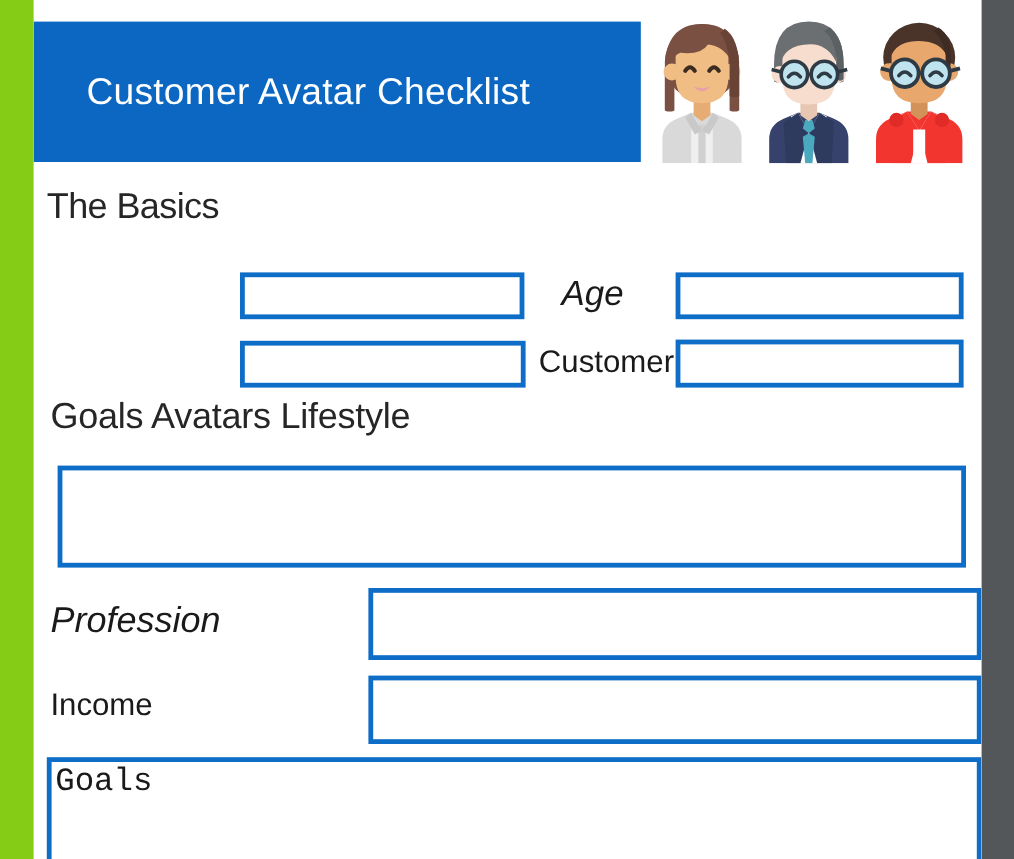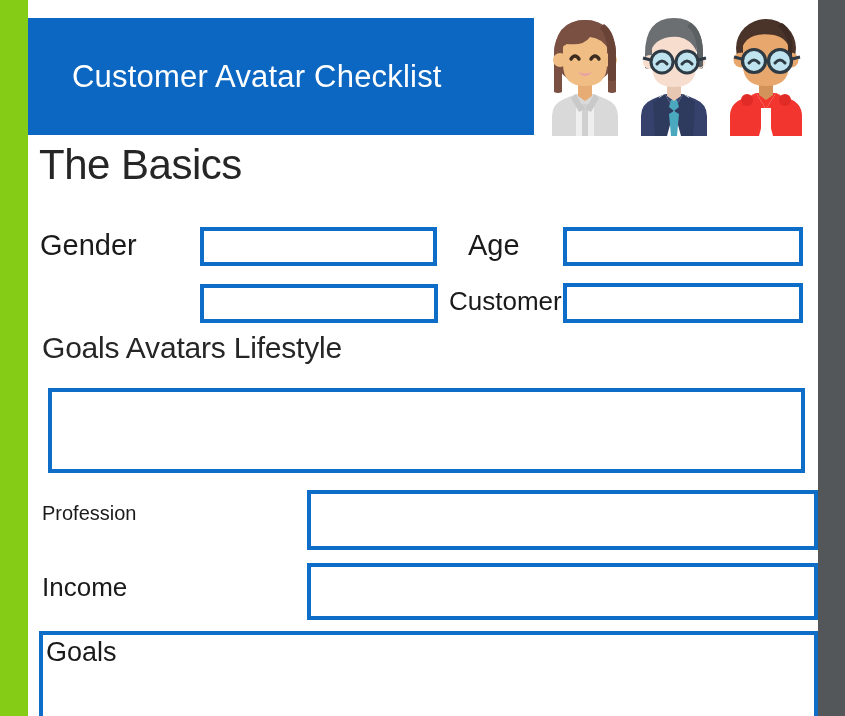--- a/index.html
+++ b/index.html
@@ -74,53 +74,53 @@
   
   .section-heading {
     position: absolute;
     color: #262626;
     font-family: "Liberation Sans", sans-serif;
     font-weight: 400;
     white-space: nowrap;
   }
   #heading-basics {
     left: 11px;
-    top: 141px;
-    font-size: 42px;
+    top: 156px;
+    font-size: 30px;
     letter-spacing: -0.5px;
   }
   #heading-lifestyle {
     left: 14px;
     top: 331px;
     font-size: 30px;
     letter-spacing: -0.2px;
   }
 
   
   .field-label {
     position: absolute;
     color: #1a1a1a;
     font-family: "Liberation Sans", sans-serif;
     font-weight: 400;
     white-space: nowrap;
     line-height: 1;
   }
   #label-gender   { left: 12px;  top: 231px; font-size: 29px; }
-  #label-age      { left: 440px; top: 231px; font-size: 29px; }
+  #label-age      { left: 440px; top: 231px; font-size: 29px; font-style: italic; }
   #label-marital  { left: 12px;  top: 290px; font-size: 21px; }
   #label-location { left: 421px; top: 288px; font-size: 26px; }
-  #label-profession { left: 14px; top: 503px; font-size: 20px; }
+  #label-profession { left: 14px; top: 503px; font-size: 30px; font-style: italic; }
   #label-income     { left: 14px; top: 574px; font-size: 26px; }
   #label-goals {
     position: absolute;
     left: 18px;
     top: 639px;
     font-size: 27px;
     color: #1a1a1a;
-    font-family: Liberation Sans, sans-serif;
+    font-family: Liberation Mono, monospace;
     line-height: 1;
     white-space: nowrap;
     z-index: 5;
     text-align: center;
   }
 
   
   .blue-box {
     position: absolute;
     background: #ffffff;
@@ -259,21 +259,20 @@
         <line x1="72" y1="51" x2="80" y2="49" stroke="#2e3a44" stroke-width="3.2"></line>
 
         <path d="M29 55 Q34 49 39 55" stroke="#2e3a44" stroke-width="3" fill="none" stroke-linecap="round"></path>
         <path d="M55 55 Q60 49 65 55" stroke="#2e3a44" stroke-width="3" fill="none" stroke-linecap="round"></path>
       </svg>
 
     </div>
 
     <div class="section-heading" id="heading-basics">The Basics</div>
 
-    <div class="field-label" id="label-gender">Gender</div>
     <div class="blue-box" id="box-gender">
       <input class="field-input" type="text" placeholder="" style="">
     </div>
 
     <div class="field-label" id="label-age">Age</div>
     <div class="blue-box" id="box-age">
       <input class="field-input" type="text" placeholder="" style="">
     </div>
 
     <div class="blue-box" id="box-marital">

